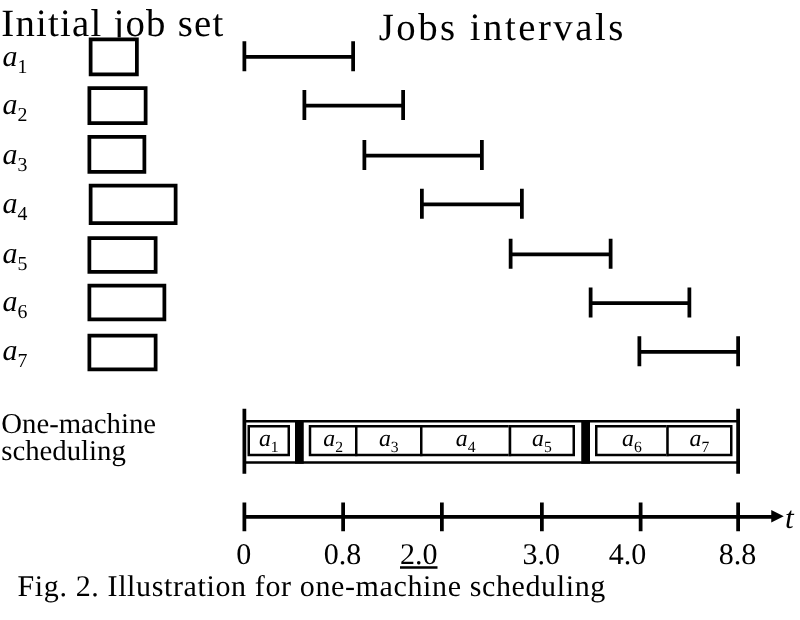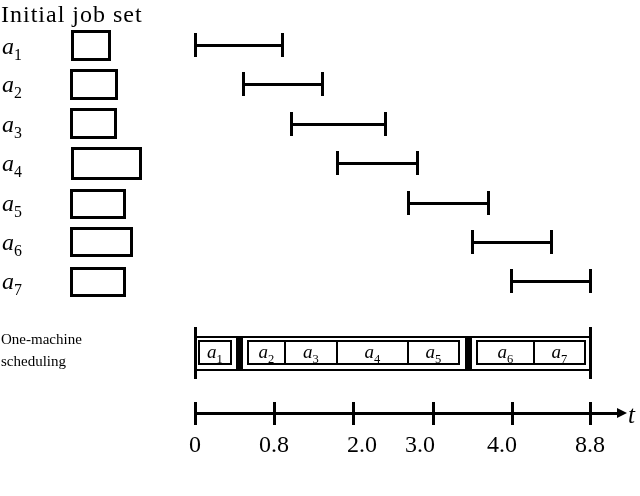--- a/index.html
+++ b/index.html
@@ -3,36 +3,36 @@
 <meta charset="utf-8">
 <style>
   * { margin:0; padding:0; box-sizing:border-box; }
   html,body { width:640px; height:496px; }
   body {
     position:relative; background:#ffffff; color:#000000;
     font-family:"Liberation Serif","DejaVu Serif",serif;
     overflow:hidden;
   }
   #figure { position:absolute; left:0; top:0; width:640px; height:496px; }
-  .title { position:absolute; font-size:24px; letter-spacing:1px; white-space:nowrap; }
+  .title { position:absolute; font-size:31px; letter-spacing:1px; white-space:nowrap; }
   #title-left  { left:1px; top:1px; }
   #title-right { left:303px; top:4px; letter-spacing:2px; }
 
   .row-label { position:absolute; left:2px; height:30px; line-height:30px; font-size:24px; }
   .row-label i, #axis-t { font-style:italic; }
   .row-label sub, .sjob sub { font-size:0.66em; }
 
   .job-box { position:absolute; border:3px solid #000; background:#fff; }
 
   .interval { position:absolute; height:24px; }
   .iline { position:absolute; left:0; right:0; top:10.5px; height:3px; background:#000; }
   .itick { position:absolute; top:0; bottom:0; width:3px; background:#000; }
   .tleft { left:-1.5px; } .tright { right:-1.5px; }
 
-  #machine-label { position:absolute; left:1px; top:328px; font-size:15px; line-height:22px; }
+  #machine-label { position:absolute; left:1px; top:328px; font-size:23px; line-height:22px; }
 
   .sframe { position:absolute; border-top:2.5px solid #000; border-bottom:2.5px solid #000; }
   .stick  { position:absolute; width:3px; background:#000; }
   .sidle  { position:absolute; background:#000; }
   .sjob   { position:absolute; top:340px; height:25px; border:2px solid #000; background:#fff;
             font-size:19px; text-align:center; line-height:20px; }
   .sjob i { font-style:italic; }
 
   .aline { position:absolute; height:2.5px; background:#000; }
   .ahead { position:absolute; width:0; height:0;
@@ -41,20 +41,21 @@
   .atick { position:absolute; top:402px; height:23px; width:3px; background:#000; }
   .aticklabel { position:absolute; top:431px; width:60px; text-align:center; font-size:24px; }
   #axis-t { position:absolute; left:628px; top:401px; font-size:25px; }
   #caption { position:absolute; left:14px; top:457px; font-size:24px; letter-spacing:0.5px; white-space:nowrap; }
 </style>
 </head>
 <body>
 
 <div id="figure">
   <div id="title-left" class="title">Initial job set</div>
+  <div id="title-right" class="title">Jobs intervals</div>
 
   <div id="rows">
       <div class="row-label" style="top: 31px;"><i>a</i><sub>1</sub></div>
       <div class="job-box" style="left: 71px; top: 30px; width: 40px; height: 31px;"></div>
       <div class="interval" style="left: 195px; top: 33px; width: 87px;">
         <div class="iline"></div>
         <div class="itick tleft"></div>
         <div class="itick tright"></div>
       </div>
       <div class="row-label" style="top: 69px;"><i>a</i><sub>2</sub></div>
@@ -122,23 +123,24 @@
     </div>
 
   <div id="axis">
       <div class="aline" style="left: 195px; top: 412px; width: 423px;"></div>
       <div class="ahead" style="left: 617px; top: 407.75px;"></div>
       <div class="atick" style="left: 193.5px;"></div>
       <div class="aticklabel" style="left: 165px;">0</div>
       <div class="atick" style="left: 272.5px;"></div>
       <div class="aticklabel" style="left: 244px;">0.8</div>
       <div class="atick" style="left: 351.5px;"></div>
-      <div class="aticklabel" style="left: 332px;">2.0</div>
+      <div class="aticklabel" style="left: 305px; text-decoration: underline;">2.0</div>
       <div class="atick" style="left: 431.5px;"></div>
-      <div class="aticklabel" style="left: 390px;">3.0</div>
+      <div class="aticklabel" style="left: 403px;">3.0</div>
       <div class="atick" style="left: 510.5px;"></div>
       <div class="aticklabel" style="left: 472px;">4.0</div>
       <div class="atick" style="left: 588.5px;"></div>
       <div class="aticklabel" style="left: 560px;">8.8</div>
     </div>
   <div id="axis-t">t</div>
 
+  <div id="caption">Fig. 2. Illustration for one-machine scheduling</div>
 </div>
 
 </body></html>

